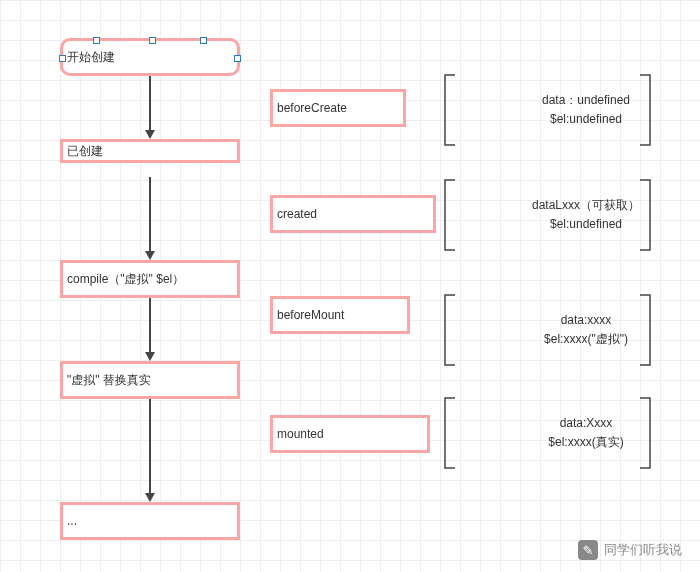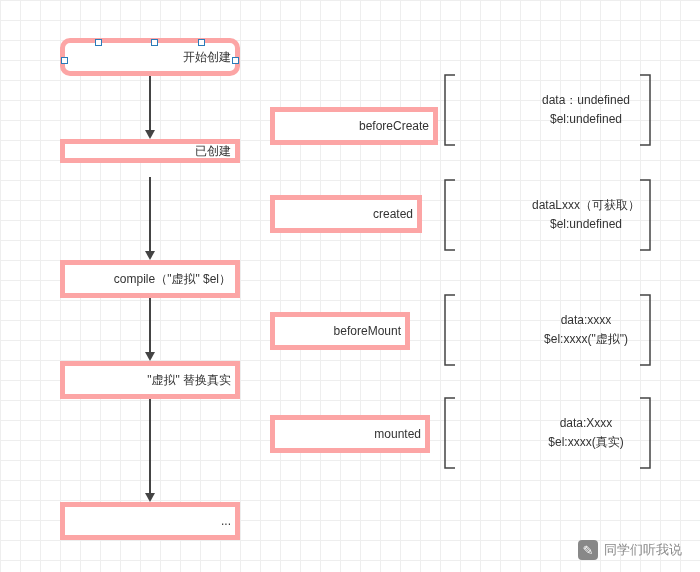--- a/index.html
+++ b/index.html
@@ -17,25 +17,25 @@
   .grid {
     position: absolute;
     inset: 0;
     background-image:
       linear-gradient(to right, #eee 1px, transparent 1px),
       linear-gradient(to bottom, #eee 1px, transparent 1px);
     background-size: 20px 20px;
   }
   .node {
     position: absolute;
-    border: 5px solid #fca5a5;
+    border: 3px solid #fca5a5;
     background: #fff;
     display: flex;
     align-items: center;
-    justify-content: flex-end;
+    justify-content: flex-start;
     text-align: center;
     padding: 6px 4px;
   }
   .round { border-radius: 10px; }
   .handle {
     position: absolute;
     width: 7px; height: 7px;
     border: 1px solid #2b7bb9;
     background: #fff;
   }
@@ -121,27 +121,27 @@
     <span>"虚拟" 替换真实</span>
   </div>
   <div class="arrow-line" style="top:399px;height:94px"></div>
   <div class="arrow-head" style="top:493px"></div>
 
   <div class="node" style="top:502px;height:38px;width:180px">
     <span>...</span>
   </div>
 </div>
 
-<div class="node" style="left:270px;top:107px;width:168px;height:38px">
+<div class="node" style="left:270px;top:89px;width:136px;height:38px">
   <span>beforeCreate</span>
 </div>
-<div class="node" style="left:270px;top:195px;width:152px;height:38px">
+<div class="node" style="left:270px;top:195px;width:166px;height:38px">
   <span>created</span>
 </div>
-<div class="node" style="left:270px;top:312px;width:140px;height:38px">
+<div class="node" style="left:270px;top:296px;width:140px;height:38px">
   <span>beforeMount</span>
 </div>
 <div class="node" style="left:270px;top:415px;width:160px;height:38px">
   <span>mounted</span>
 </div>
 
 <svg width="700" height="572" style="position:absolute;left:0;top:0;pointer-events:none">
   <g stroke="#444" stroke-width="1.5" fill="none">
 
     <path d="M455 75 L445 75 L445 145 L455 145"></path> 

